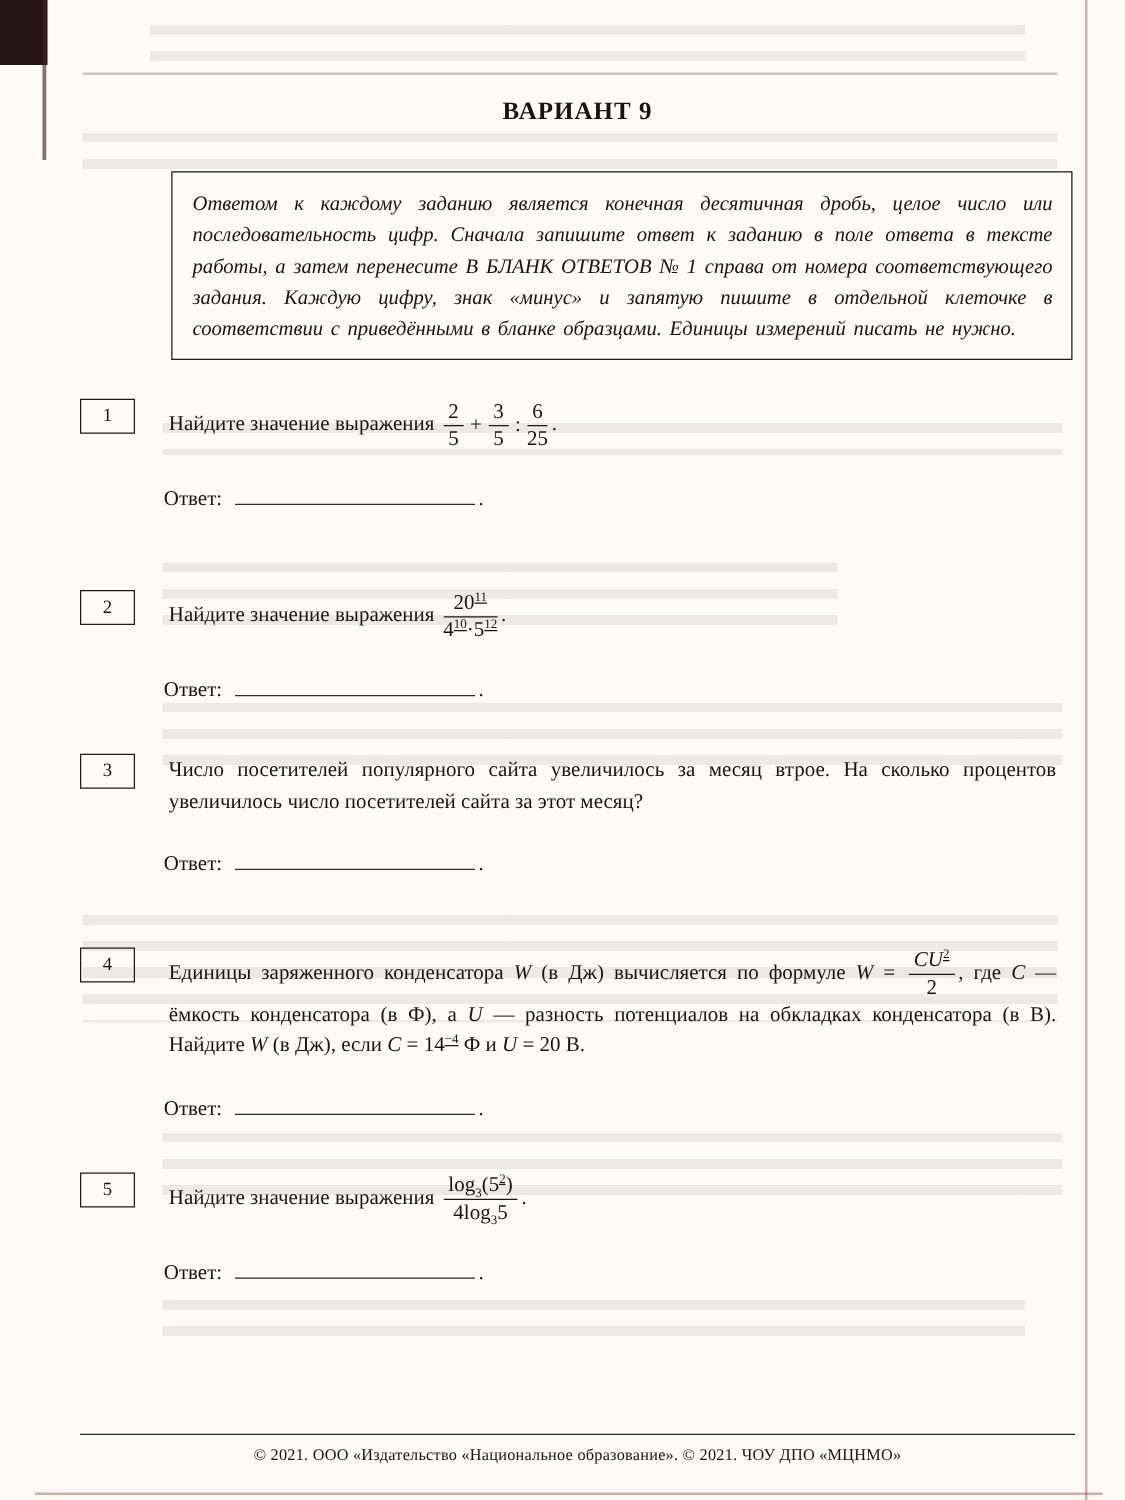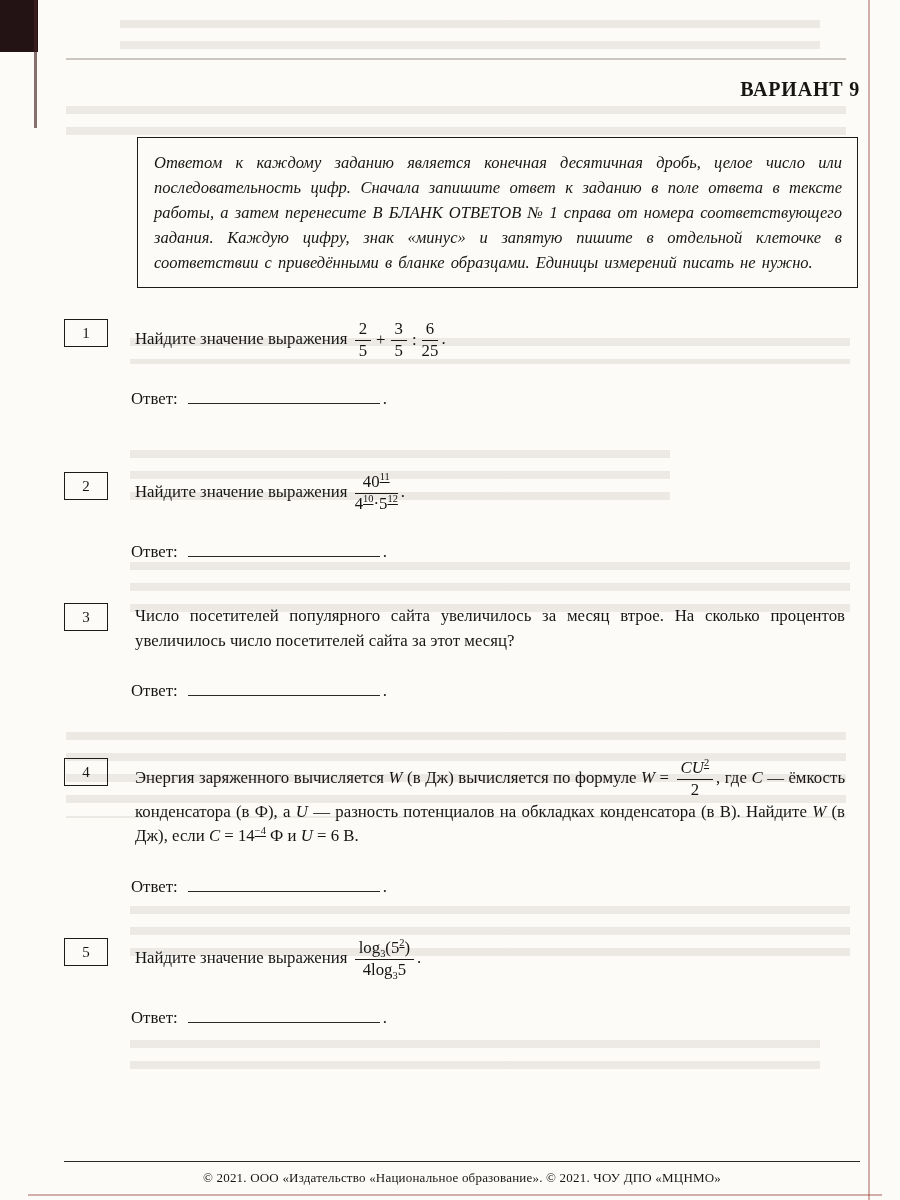--- a/index.html
+++ b/index.html
@@ -23,21 +23,21 @@
     background-image:repeating-linear-gradient(to bottom,
       rgba(128,112,102,0.12) 0px, rgba(128,112,102,0.12) 8px,
       transparent 8px, transparent 21px);
     filter:blur(0.5px);
     pointer-events:none;
   }
 
   .content { position:absolute; left:64px; top:62px; width:796px; }
 
   .title {
-    text-align:right; font-weight:bold; font-size:20px;
+    text-align:center; font-weight:bold; font-size:20px;
     letter-spacing:0.8px; margin-top:16px;
   }
 
   .instructions {
     margin:36px 0 0 73px;
     width:688px;
     border:1.6px solid #1c1b1a;
     padding:12px 15px 12px 16px;
   }
   .instructions p {
@@ -80,21 +80,21 @@
   .var { font-style:italic; }
   .op { margin:0 2px; }
 
   .answer { margin-top:26px; font-size:16.8px; }
   .answer-line {
     display:inline-block; width:192px; height:13px;
     border-bottom:1.5px solid #2b2a28;
     margin:0 3px 0 10px;
   }
 
-  .footer { position:absolute; left:64px; width:796px; bottom:14px; text-align:center; }
+  .footer { position:absolute; left:64px; width:796px; bottom:28px; text-align:center; }
   .footer-rule { height:0; border-top:1.6px solid #2a2928; margin-bottom:8px; }
   .footer-line1 { font-size:13px; letter-spacing:0.2px; }
   .footer-line2 { font-size:12px; margin-top:3px; letter-spacing:0.2px; }
 </style>
 </head>
 <body>
 
 <div class="corner-block"></div>
 <div class="edge-left-stub"></div>
 <div class="edge-right"></div>
@@ -128,21 +128,21 @@
         <span>Ответ:</span><span class="answer-line"></span><span>.</span>
       </div>
     </div>
   </div>
 
   <div class="problem mt-p2">
     <div class="pnum">2</div>
     <div class="pbody">
       <p>
         <span>Найдите значение выражения</span>
-        <span class="frac"><span class="num"><span>40</span><sup>11</sup></span><span class="den"><span>4</span><sup>10</sup><span>·</span><span>5</span><sup>12</sup></span></span><span>.</span>
+        <span class="frac"><span class="num"><span>20</span><sup>11</sup></span><span class="den"><span>4</span><sup>10</sup><span>·</span><span>5</span><sup>12</sup></span></span><span>.</span>
       </p>
       <div class="answer">
         <span>Ответ:</span><span class="answer-line"></span><span>.</span>
       </div>
     </div>
   </div>
 
   <div class="problem mt-p3">
     <div class="pnum">3</div>
     <div class="pbody">
@@ -150,38 +150,38 @@
       <div class="answer">
         <span>Ответ:</span><span class="answer-line"></span><span>.</span>
       </div>
     </div>
   </div>
 
   <div class="problem mt-p4">
     <div class="pnum">4</div>
     <div class="pbody">
       <p>
-        <span>Энергия заряженного вычисляется</span>
+        <span>Единицы заряженного конденсатора</span>
         <span class="var">W</span>
         <span>(в Дж) вычисляется по формуле</span>
         <span class="var">W</span>
         <span>=</span>
         <span class="frac"><span class="num"><span class="var">CU</span><sup>2</sup></span><span class="den">2</span></span><span>,</span>
         <span>где</span>
         <span class="var">C</span>
         <span>— ёмкость конденсатора (в Ф), а</span>
         <span class="var">U</span>
         <span>— разность потенциалов на обкладках конденсатора (в В). Найдите</span>
         <span class="var">W</span>
         <span>(в Дж), если</span>
         <span class="var">C</span>
         <span><span>= 14</span><sup>−4</sup></span>
         <span>Ф и</span>
         <span class="var">U</span>
-        <span>= 6 В.</span>
+        <span>= 20 В.</span>
       </p>
       <div class="answer">
         <span>Ответ:</span><span class="answer-line"></span><span>.</span>
       </div>
     </div>
   </div>
 
   <div class="problem mt-p5">
     <div class="pnum">5</div>
     <div class="pbody">

